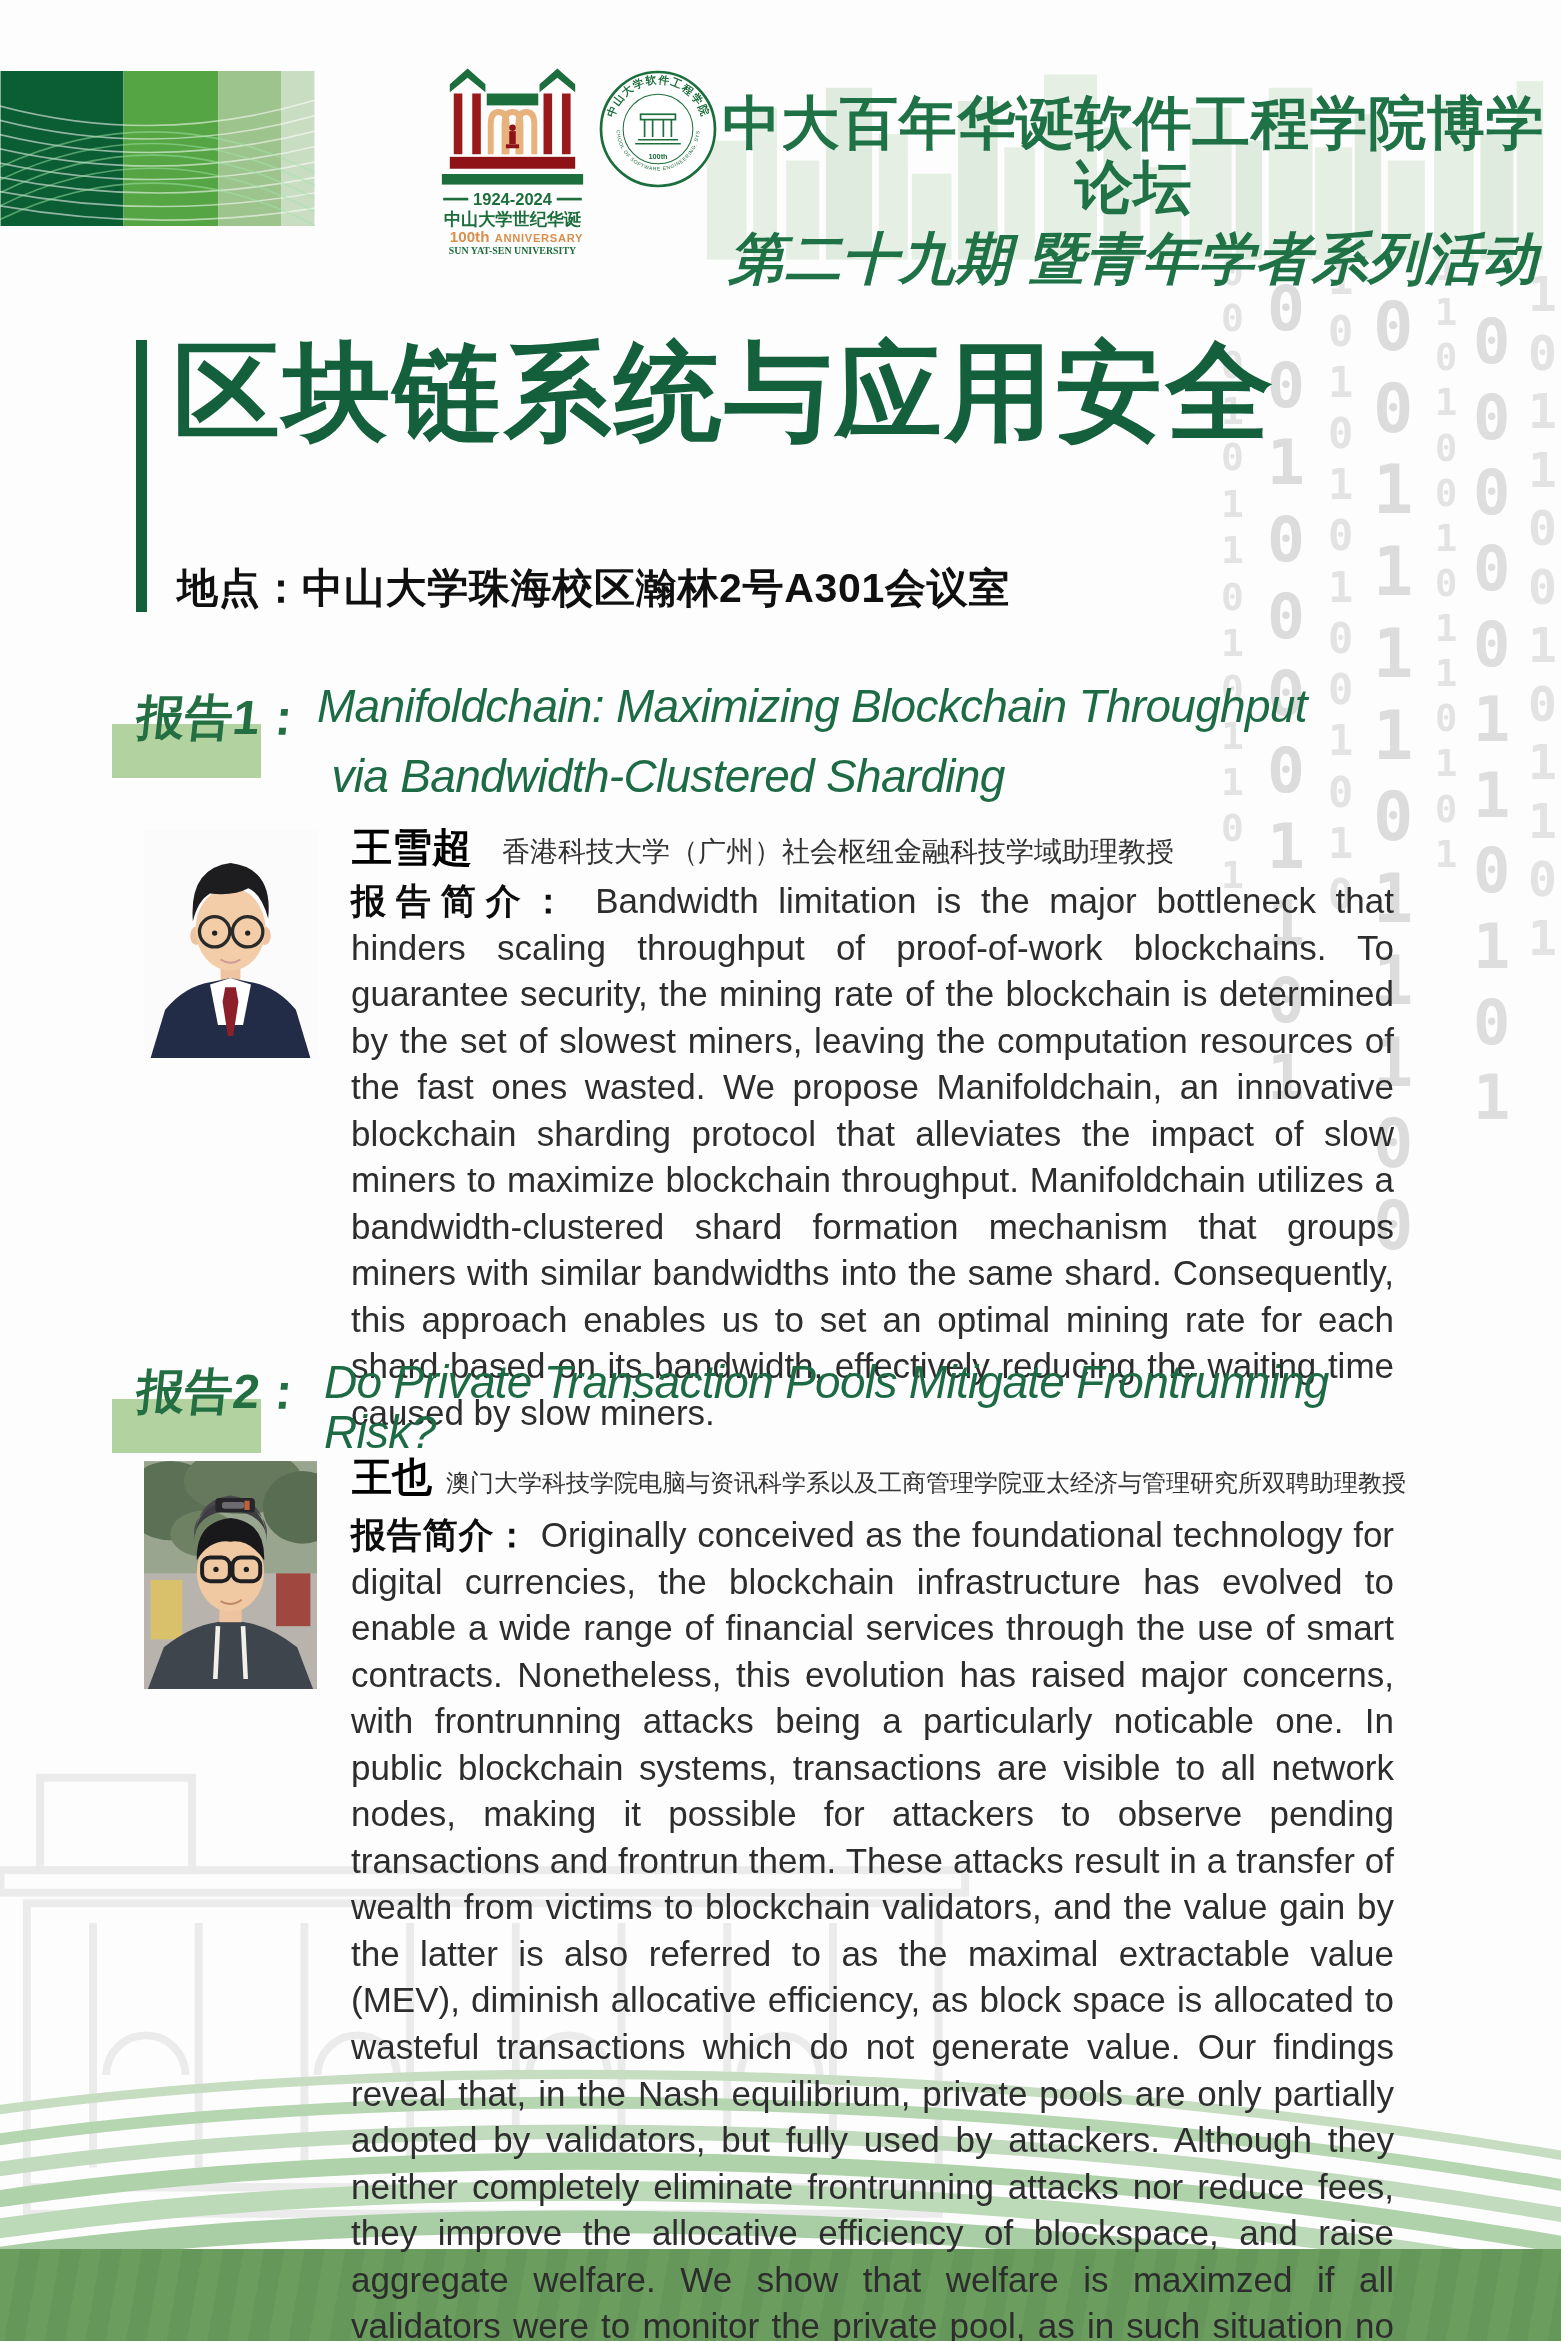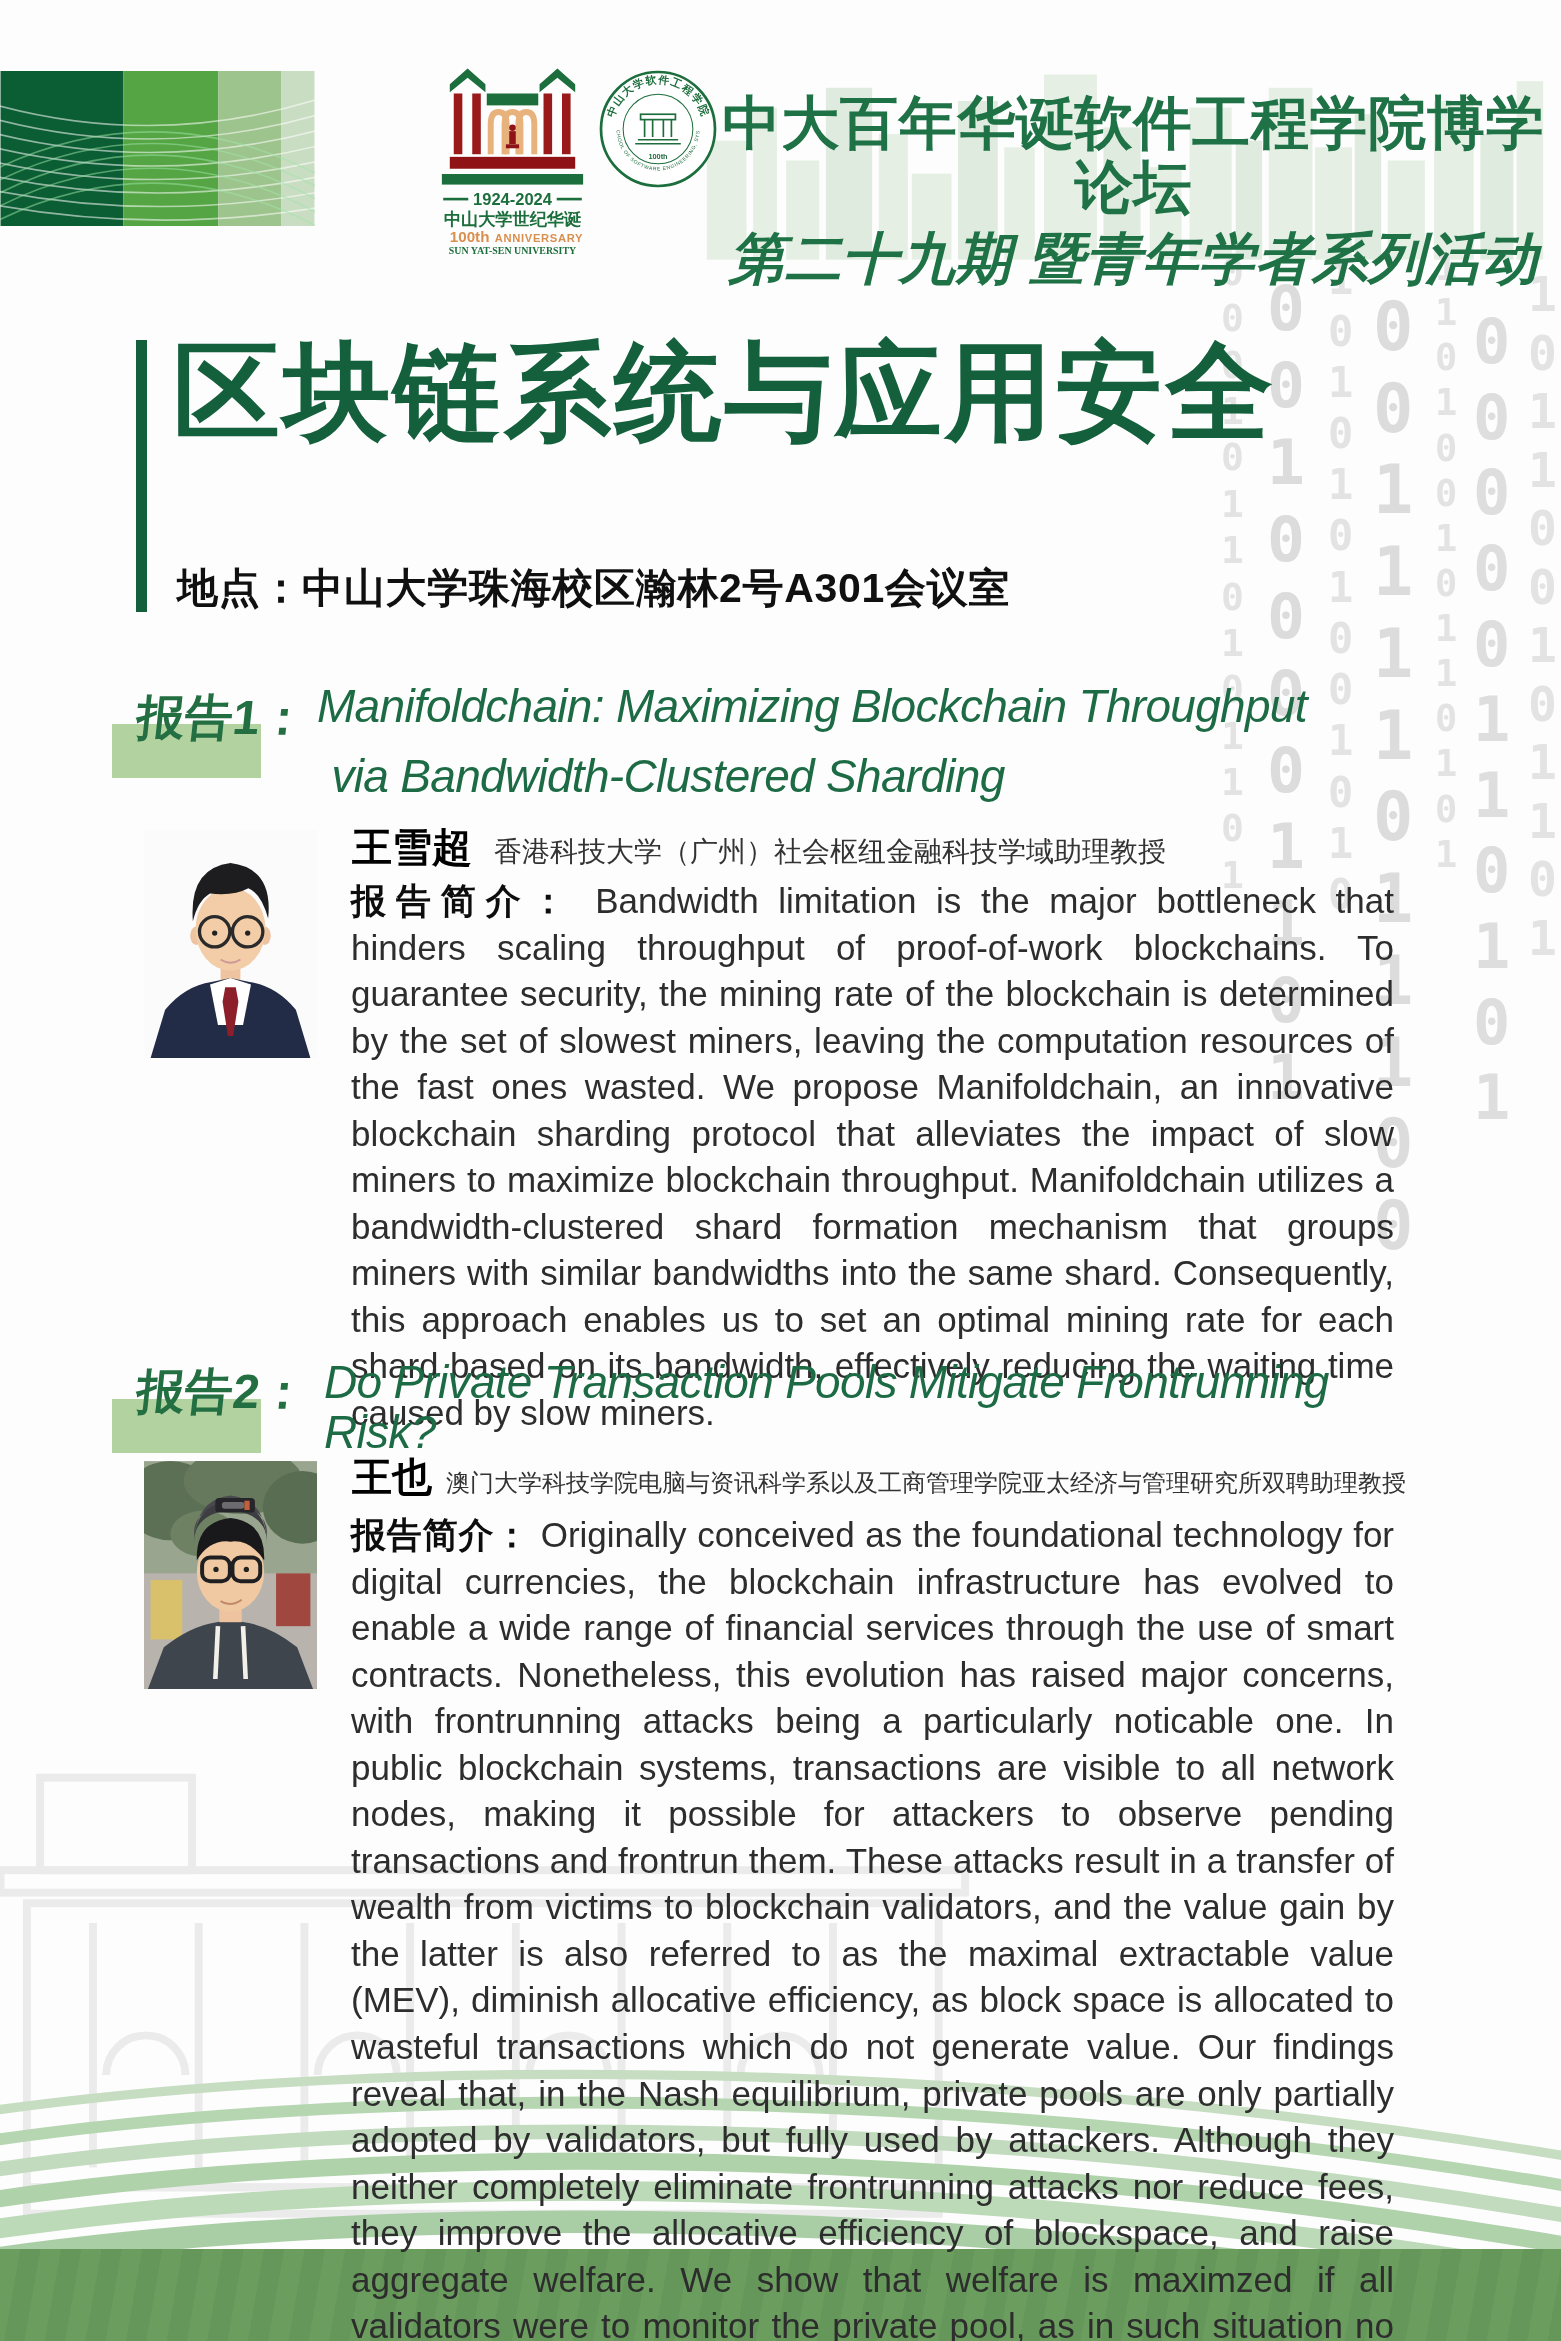--- a/index.html
+++ b/index.html
@@ -42,21 +42,21 @@
   .hl2{left:112px;top:1399px;width:149px;height:54px;}
   .talk-label{font-size:48px;font-weight:900;color:#236f42;transform:skewX(-6deg);}
   .tl1{left:137px;top:686px;} .tl2{left:137px;top:1360px;}
   .talk-title{width:1124px;color:#1d6b45;font-weight:400;font-style:italic;
               font-size:46px;letter-spacing:-0.7px;line-height:1.08;}
   .tt1{left:317px;top:682px;} .tt-line2{margin-top:20px;padding-left:14.5px;}
   .tt2{left:317px;top:1358px;margin-left:7px;}
   .photo{width:173px;height:228px;overflow:hidden;background:#fff;}
   .p1{left:144px;top:830px;} .p2{left:144px;top:1461px;}
   .speaker-row{display:flex;align-items:baseline;}
-  .sr1{left:352px;top:820px;gap:22px;text-align:center;} .sr2{left:352px;top:1450px;gap:14px;}
+  .sr1{left:352px;top:820px;gap:30px;text-align:center;} .sr2{left:352px;top:1450px;gap:14px;}
   .sp-name{font-size:40px;font-weight:900;color:#000;white-space:nowrap;}
   .sr1 .sp-aff{font-size:28px;color:#333;white-space:nowrap;}
   .sr2 .sp-aff{font-size:24px;color:#333;white-space:nowrap;}
   .abstract{left:351px;width:1043px;margin:0;font-size:35px;line-height:1.33;color:#2d2d2d;
             text-align:justify;}
   .abstract b{color:#0d0d0d;font-weight:900;}
   .ab1{top:878px;} .ab2{top:1512px;}
 </style>
 </head>
 <body>

